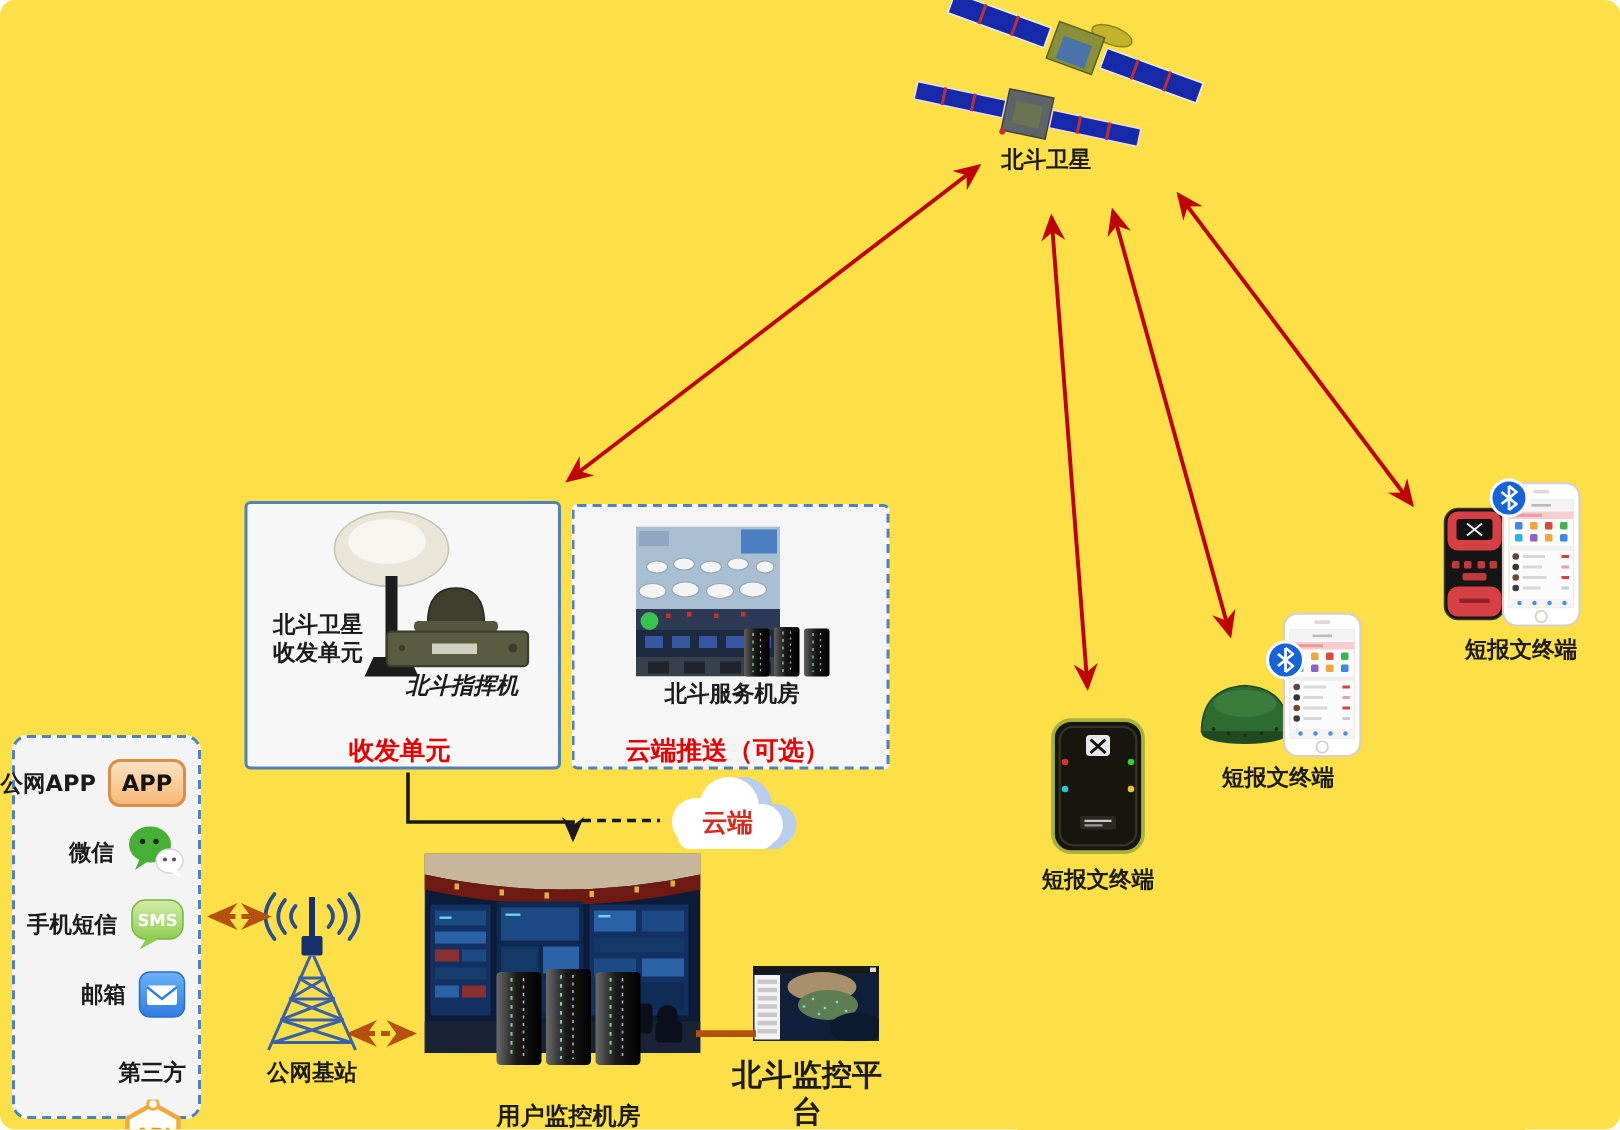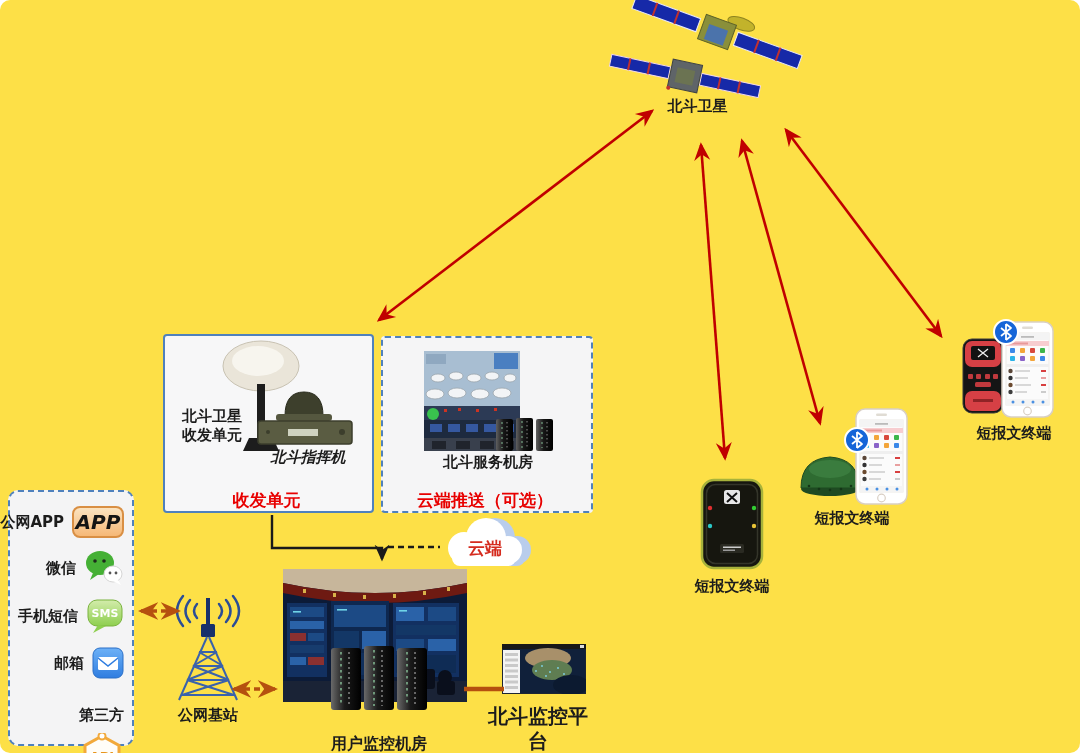--- a/index.html
+++ b/index.html
@@ -11,21 +11,21 @@
   .lbl{font-weight:700;color:#1c1c1c;text-align:center;line-height:1.25;}
   .cap{font-weight:700;color:#e80000;text-align:center;}
   .box-solid{border:2px solid #4f81bd;border-radius:4px;background:#f7f7f8;}
   .box-dashed{border:2px dashed #4f81bd;border-radius:4px;background:#f5f5f6;}
   .ch-box{border:2px dashed #4f81bd;border-radius:10px;background:#f4f4f5;}
   .ch-row{position:absolute;right:8px;display:flex;align-items:center;justify-content:flex-end;gap:8px;}
   .ch-lbl{font-weight:700;color:#1c1c1c;font-size:15px;white-space:nowrap;}
   .app-badge{
     width:48px;height:28px;border-radius:8px;border:2px solid #d98f44;
     background:linear-gradient(#fbe3c0,#f6b877);
-    color:#141414;font-weight:800;font-size:20px;text-align:center;line-height:28px;font-style:italic;
+    color:#141414;font-weight:800;font-size:15px;text-align:center;line-height:28px;
   }
   svg{display:block;}
 </style>
 </head>
 <body>
 
 <div class="canvas">
 
   <svg class="abs" style="left:0;top:0;z-index:20;pointer-events:none" width="1080" height="753" viewBox="0 0 1080 753">
     <defs>

